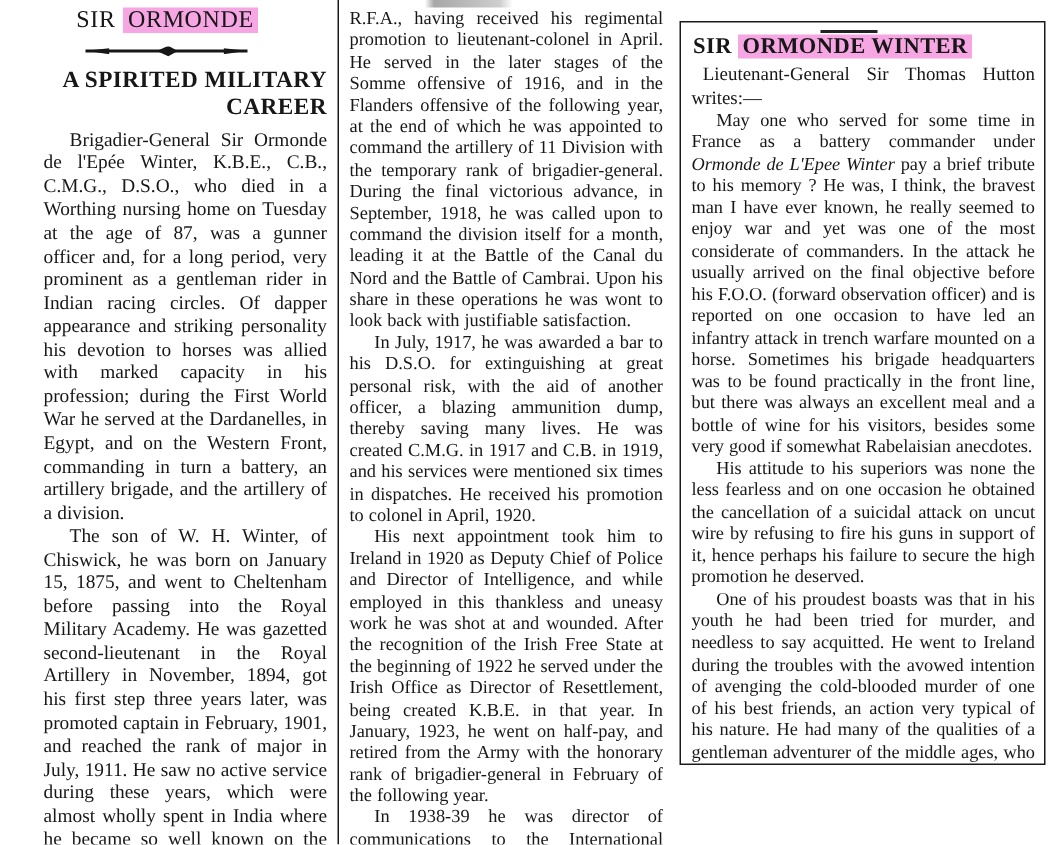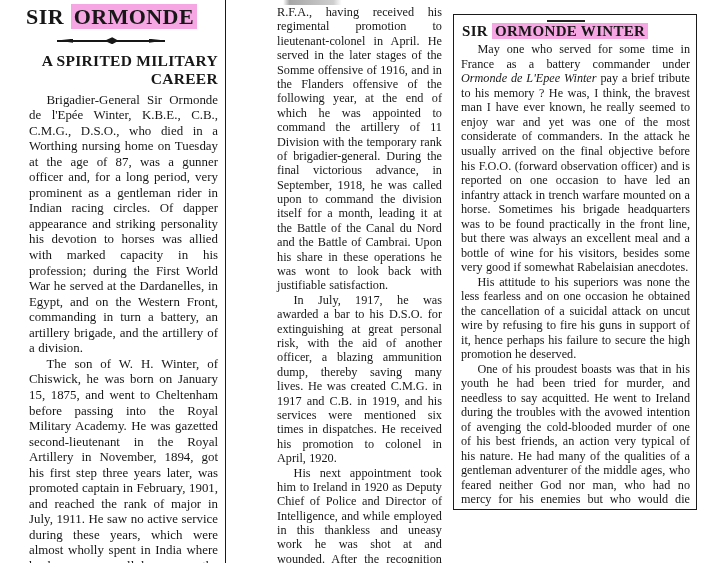--- a/index.html
+++ b/index.html
@@ -58,22 +58,22 @@
     margin-top: 14px;
     padding: 3px 6px 8px 7px;
     border: 1.7px solid #1a1a1a;
     height: 496px;
     overflow: hidden;
   }
 
   
   .headline {
     text-align: center;
-    font-weight: bold;
-    font-size: 22px;
+    font-weight: normal;
+    font-size: 16px;
     line-height: 1.12;
     letter-spacing: 0.4px;
     margin: 3px 0 0 0;
     font-family: "Liberation Serif", "DejaVu Serif", serif;
   }
   .headline .hl-plain {
     padding: 0 1px;
   }
   .hl-mark {
     background: #f6a6e2;
@@ -132,21 +132,21 @@
     margin: 0;
     font-size: 12.4px;
     line-height: 1.2;
     text-align: justify;
     text-justify: inter-word;
     hyphens: manual;
     text-indent: 1.35em;
     word-spacing: 0.02em;
   }
   .col-1 p.body { font-size: 12.9px; line-height: 1.205; margin-left: 25px; }
-  .col-2 p.body { font-size: 12.25px; line-height: 1.175; margin-left: 44px; }
+  .col-2 p.body { font-size: 12.25px; line-height: 1.175; }
   .col-3 p.body { font-size: 12.2px; line-height: 1.19; }
 
   p.body.cont { text-indent: 0; }
 
   
   .byline {
     margin: 1px 0 0 0;
     font-size: 12.6px;
     line-height: 1.2;
     text-align: justify;
@@ -222,20 +222,21 @@
 
   <div class="col col-3">
 
     <div class="mini-rule"></div>
 
     <div class="hl3">
       <span>SIR</span>
       <span class="hl-mark">ORMONDE WINTER</span>
     </div>
 
+    <div class="byline">Lieutenant-General Sir Thomas Hutton writes:—</div>
 
     <p class="body"><span>May one who served for some time in France as a battery commander under </span><i>Ormonde de L'Epee Winter</i><span> pay a brief tribute to his memory ? He was, I think, the bravest man I have ever known, he really seemed to enjoy war and yet was one of the most considerate of commanders. In the attack he usually arrived on the final objective before his F.O.O. (forward observation officer) and is reported on one occasion to have led an infantry attack in trench warfare mounted on a horse. Sometimes his brigade headquarters was to be found practically in the front line, but there was always an excellent meal and a bottle of wine for his visitors, besides some very good if somewhat Rabelaisian anecdotes.</span></p>
 
     <p class="body">His attitude to his superiors was none the less fearless and on one occasion he obtained the cancellation of a suicidal attack on uncut wire by refusing to fire his guns in support of it, hence perhaps his failure to secure the high promotion he deserved.</p>
     <p class="body">One of his proudest boasts was that in his youth he had been tried for murder, and needless to say acquitted. He went to Ireland during the troubles with the avowed intention of avenging the cold-blooded murder of one of his best friends, an action very typical of his nature. He had many of the qualities of a gentleman adventurer of the middle ages, who feared neither God nor man, who had no mercy for his enemies but who would die happily for a friend or a cause in which he believed. With all these qualities he combined a brilliant and original mind which made him a most inspiring commander and gained him the affection and respect of all who served under him.</p>
   </div>
 
 </div>
 
 </body></html>

